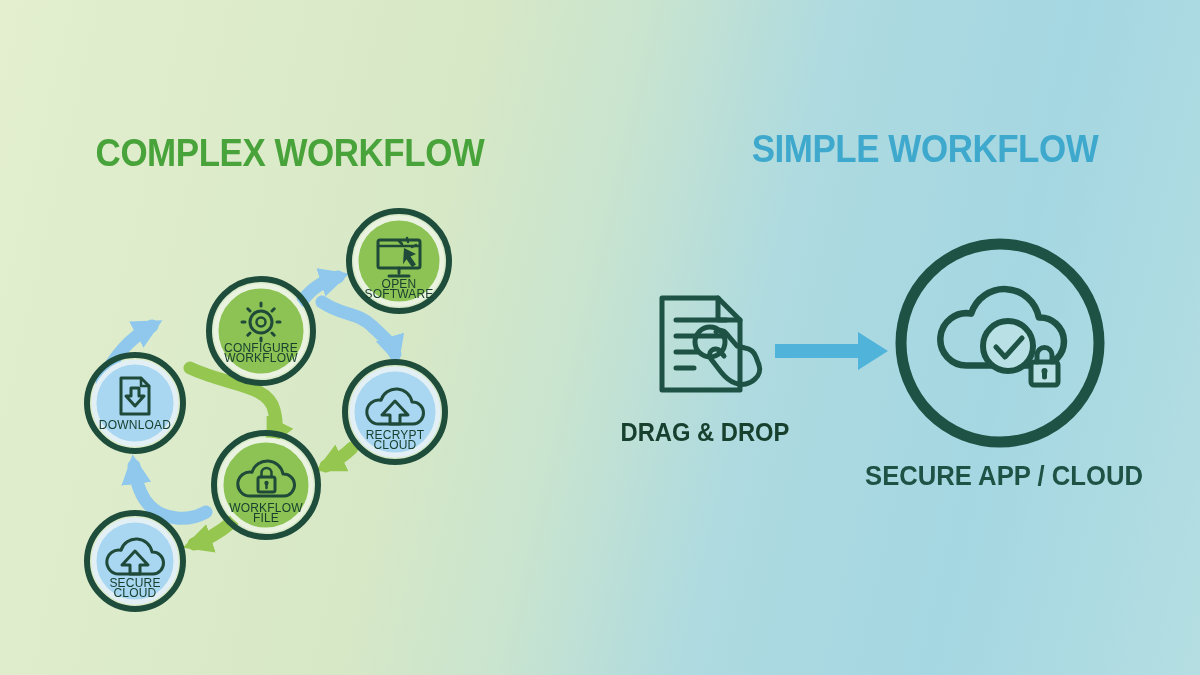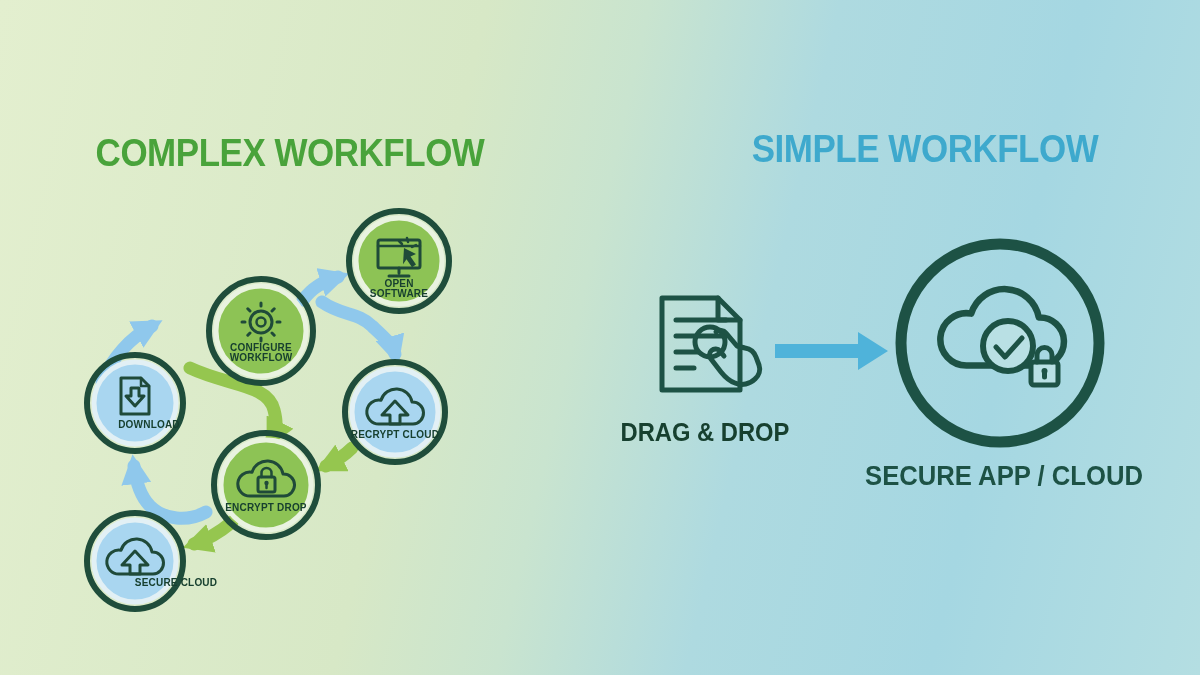--- a/index.html
+++ b/index.html
@@ -11,21 +11,21 @@
       #aedae0 62%, var(--bg-right) 80%, #b4dee2 100%);
   }
   .abs{position:absolute;}
   .title{
     font-weight:bold;font-size:38px;letter-spacing:-.5px;text-align:center;
     transform:scaleX(.92);transform-origin:center;white-space:nowrap;
   }
   #complex-title{color:var(--title-green);left:60px;top:132px;width:460px;}
   #simple-title{color:var(--title-blue);left:700px;top:128px;width:450px;}
   .node-label{
-    font-weight:bold;font-size:10px;line-height:10px;text-align:center;
+    font-weight:normal;font-size:12px;line-height:10px;text-align:center;
     color:var(--label-dark);width:90px;letter-spacing:.2px;
   }
   .big-label{
     font-weight:bold;text-align:center;color:var(--label-dark);
     transform:scaleX(.95);transform-origin:center;white-space:nowrap;
   }
   #drag-drop-label{left:595px;top:418px;width:220px;font-size:25px;}
   #secure-app-label{left:850px;top:461px;width:308px;font-size:27px;color:var(--dark-teal);}
   svg{position:absolute;left:0;top:0;}
   .ring-dark{fill:none;stroke:var(--ring-dark);stroke-width:6px;}
@@ -163,21 +163,21 @@
     </g>
     <circle class="rt-fillbg" cx="1008" cy="346" r="25" stroke-width="6"></circle>
     <path class="rt" d="M996,347 l9,10 17,-19" stroke-width="6"></path>
     <rect class="rt-fillbg" x="1031" y="362" width="27" height="23" rx="3" stroke-width="5"></rect>
     <path class="rt" d="M1037,362 v-7 a7.5,7.5 0 0 1 15,0 v7" stroke-width="5"></path>
     <circle cx="1044.5" cy="371" r="3" fill="#1d5245"></circle>
     <path class="rt" d="M1044.5,372 v5" stroke-width="3"></path>
   </g>
 </svg>
 
-<div class="abs node-label" style="left:104px;top:420px;text-align:center;">DOWNLOAD</div>
+<div class="abs node-label" style="left:90px;top:420px;text-align:center;">DOWNLOAD</div>
 <div class="abs node-label" style="left:216px;top:343px;">CONFIGURE WORKFLOW</div>
 <div class="abs node-label" style="left:354px;top:279px;">OPEN SOFTWARE</div>
 <div class="abs node-label" style="left:350px;top:430px;">RECRYPT CLOUD</div>
-<div class="abs node-label" style="left:221px;top:503px;">ENCRYPT DROP</div>
-<div class="abs node-label" style="left:90px;top:578px;margin-left:41px;">SECURE CLOUD</div>
+<div class="abs node-label" style="left:221px;top:503px;">WORKFLOW FILE</div>
+<div class="abs node-label" style="left:90px;top:578px;">SECURE CLOUD</div>
 
 <div class="abs big-label" id="drag-drop-label">DRAG &amp; DROP</div>
 <div class="abs big-label" id="secure-app-label">SECURE APP / CLOUD</div>
 
 </body></html>

